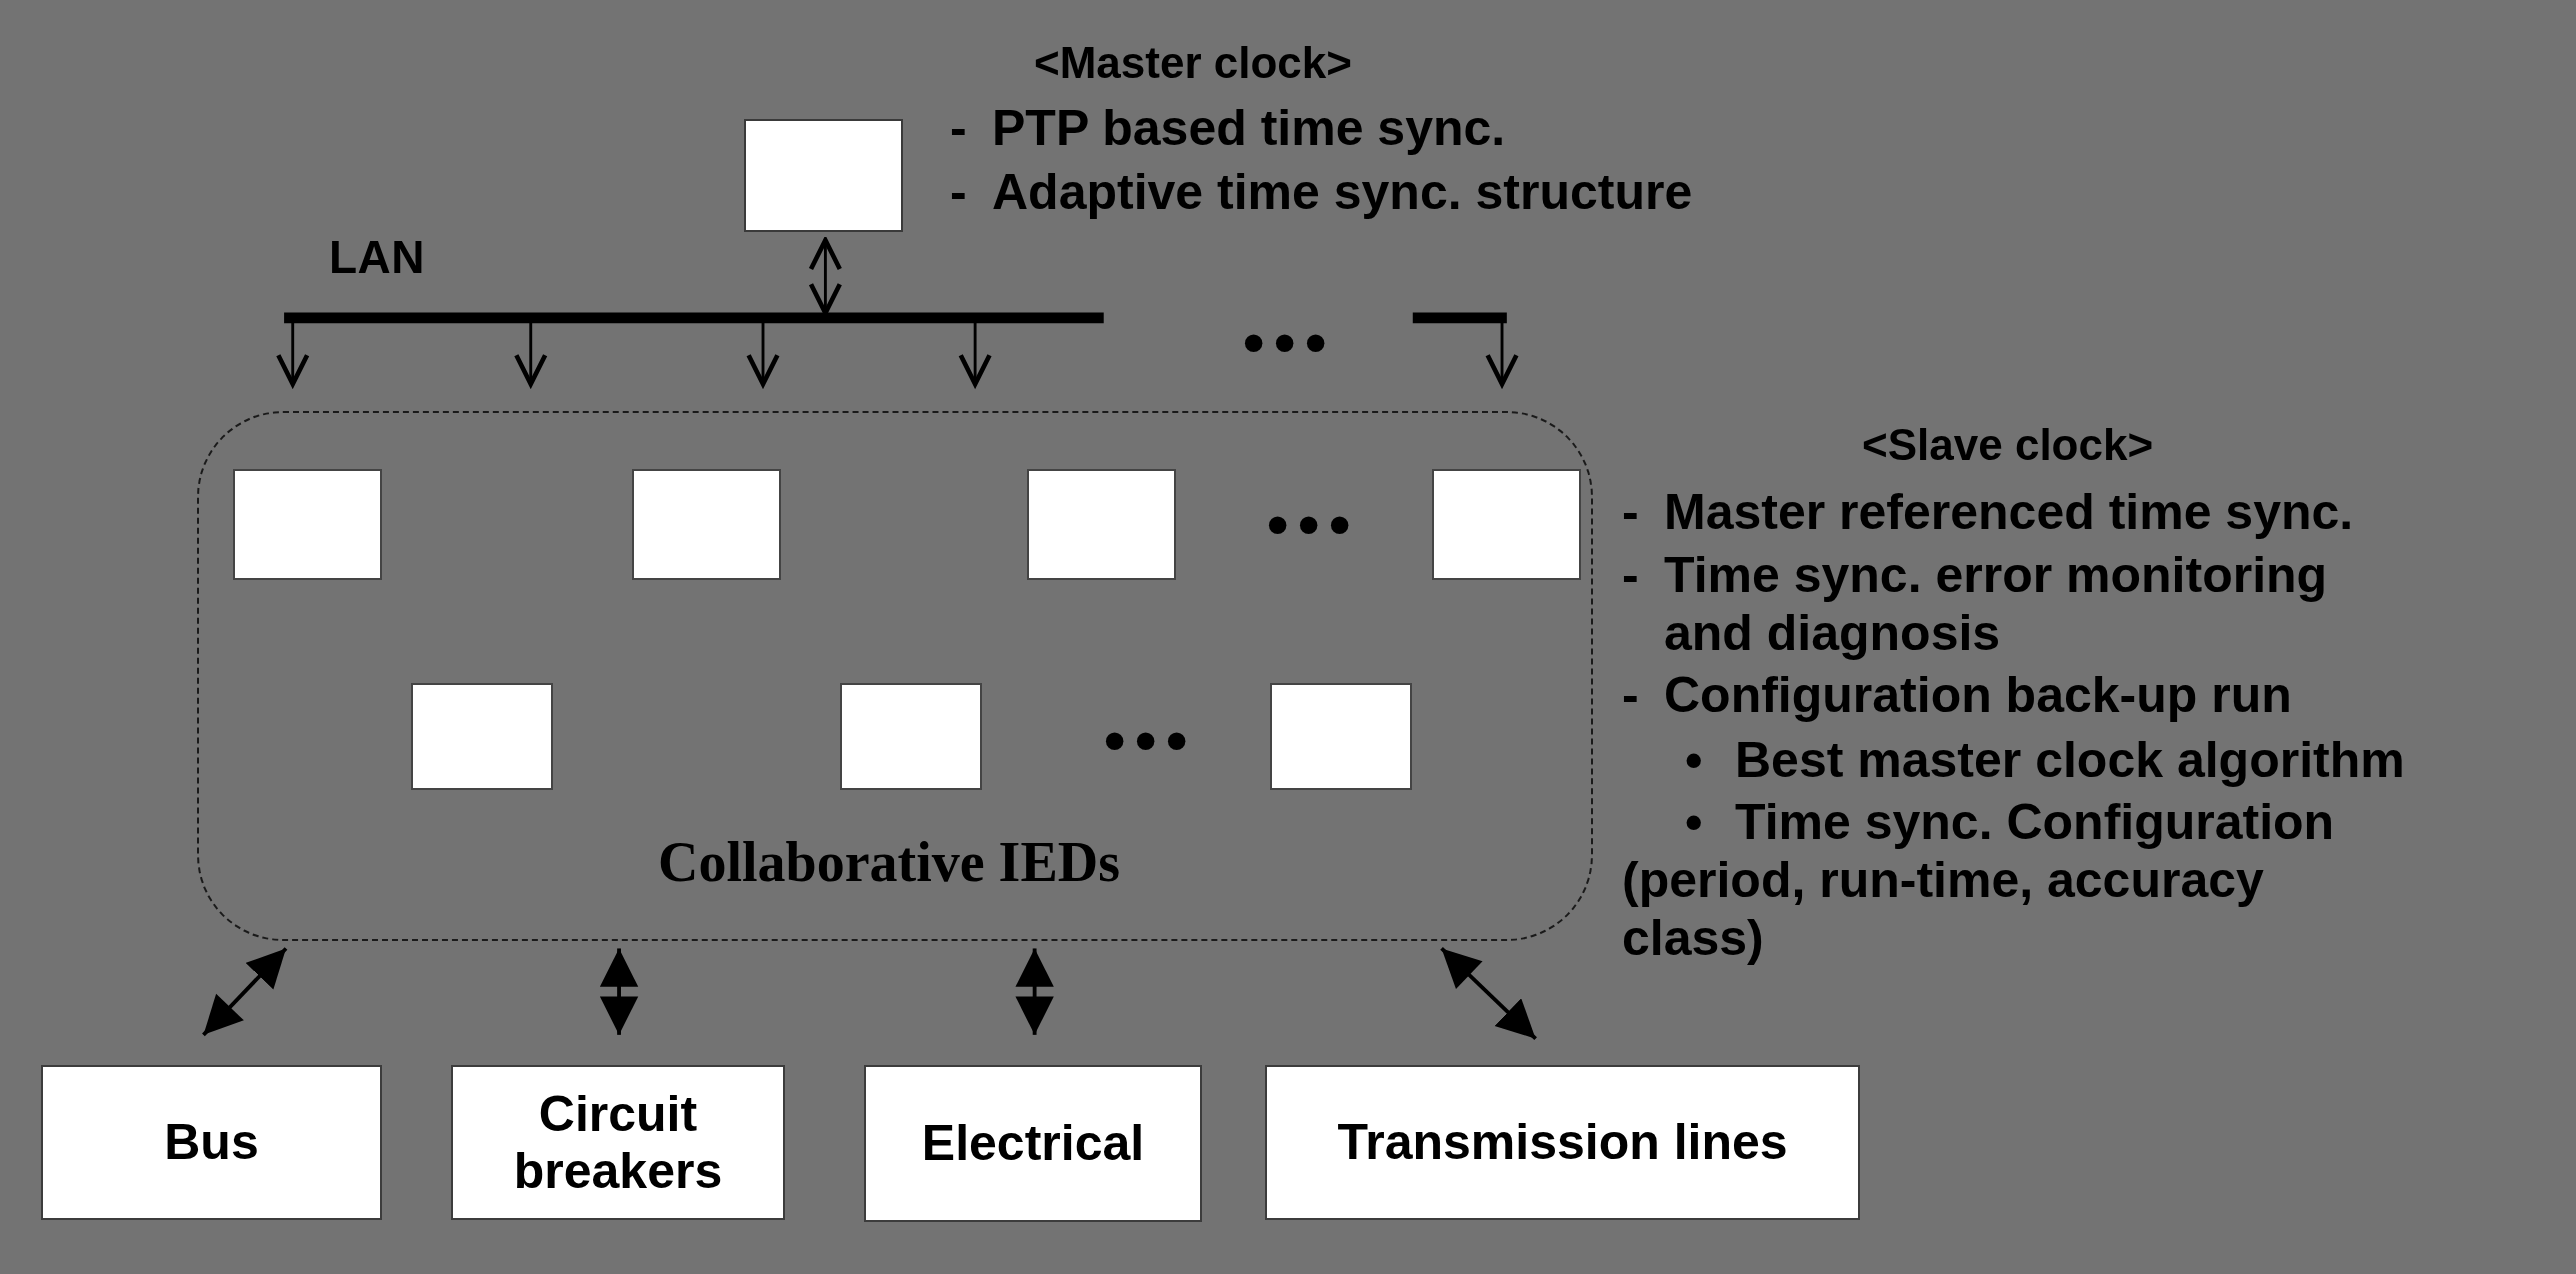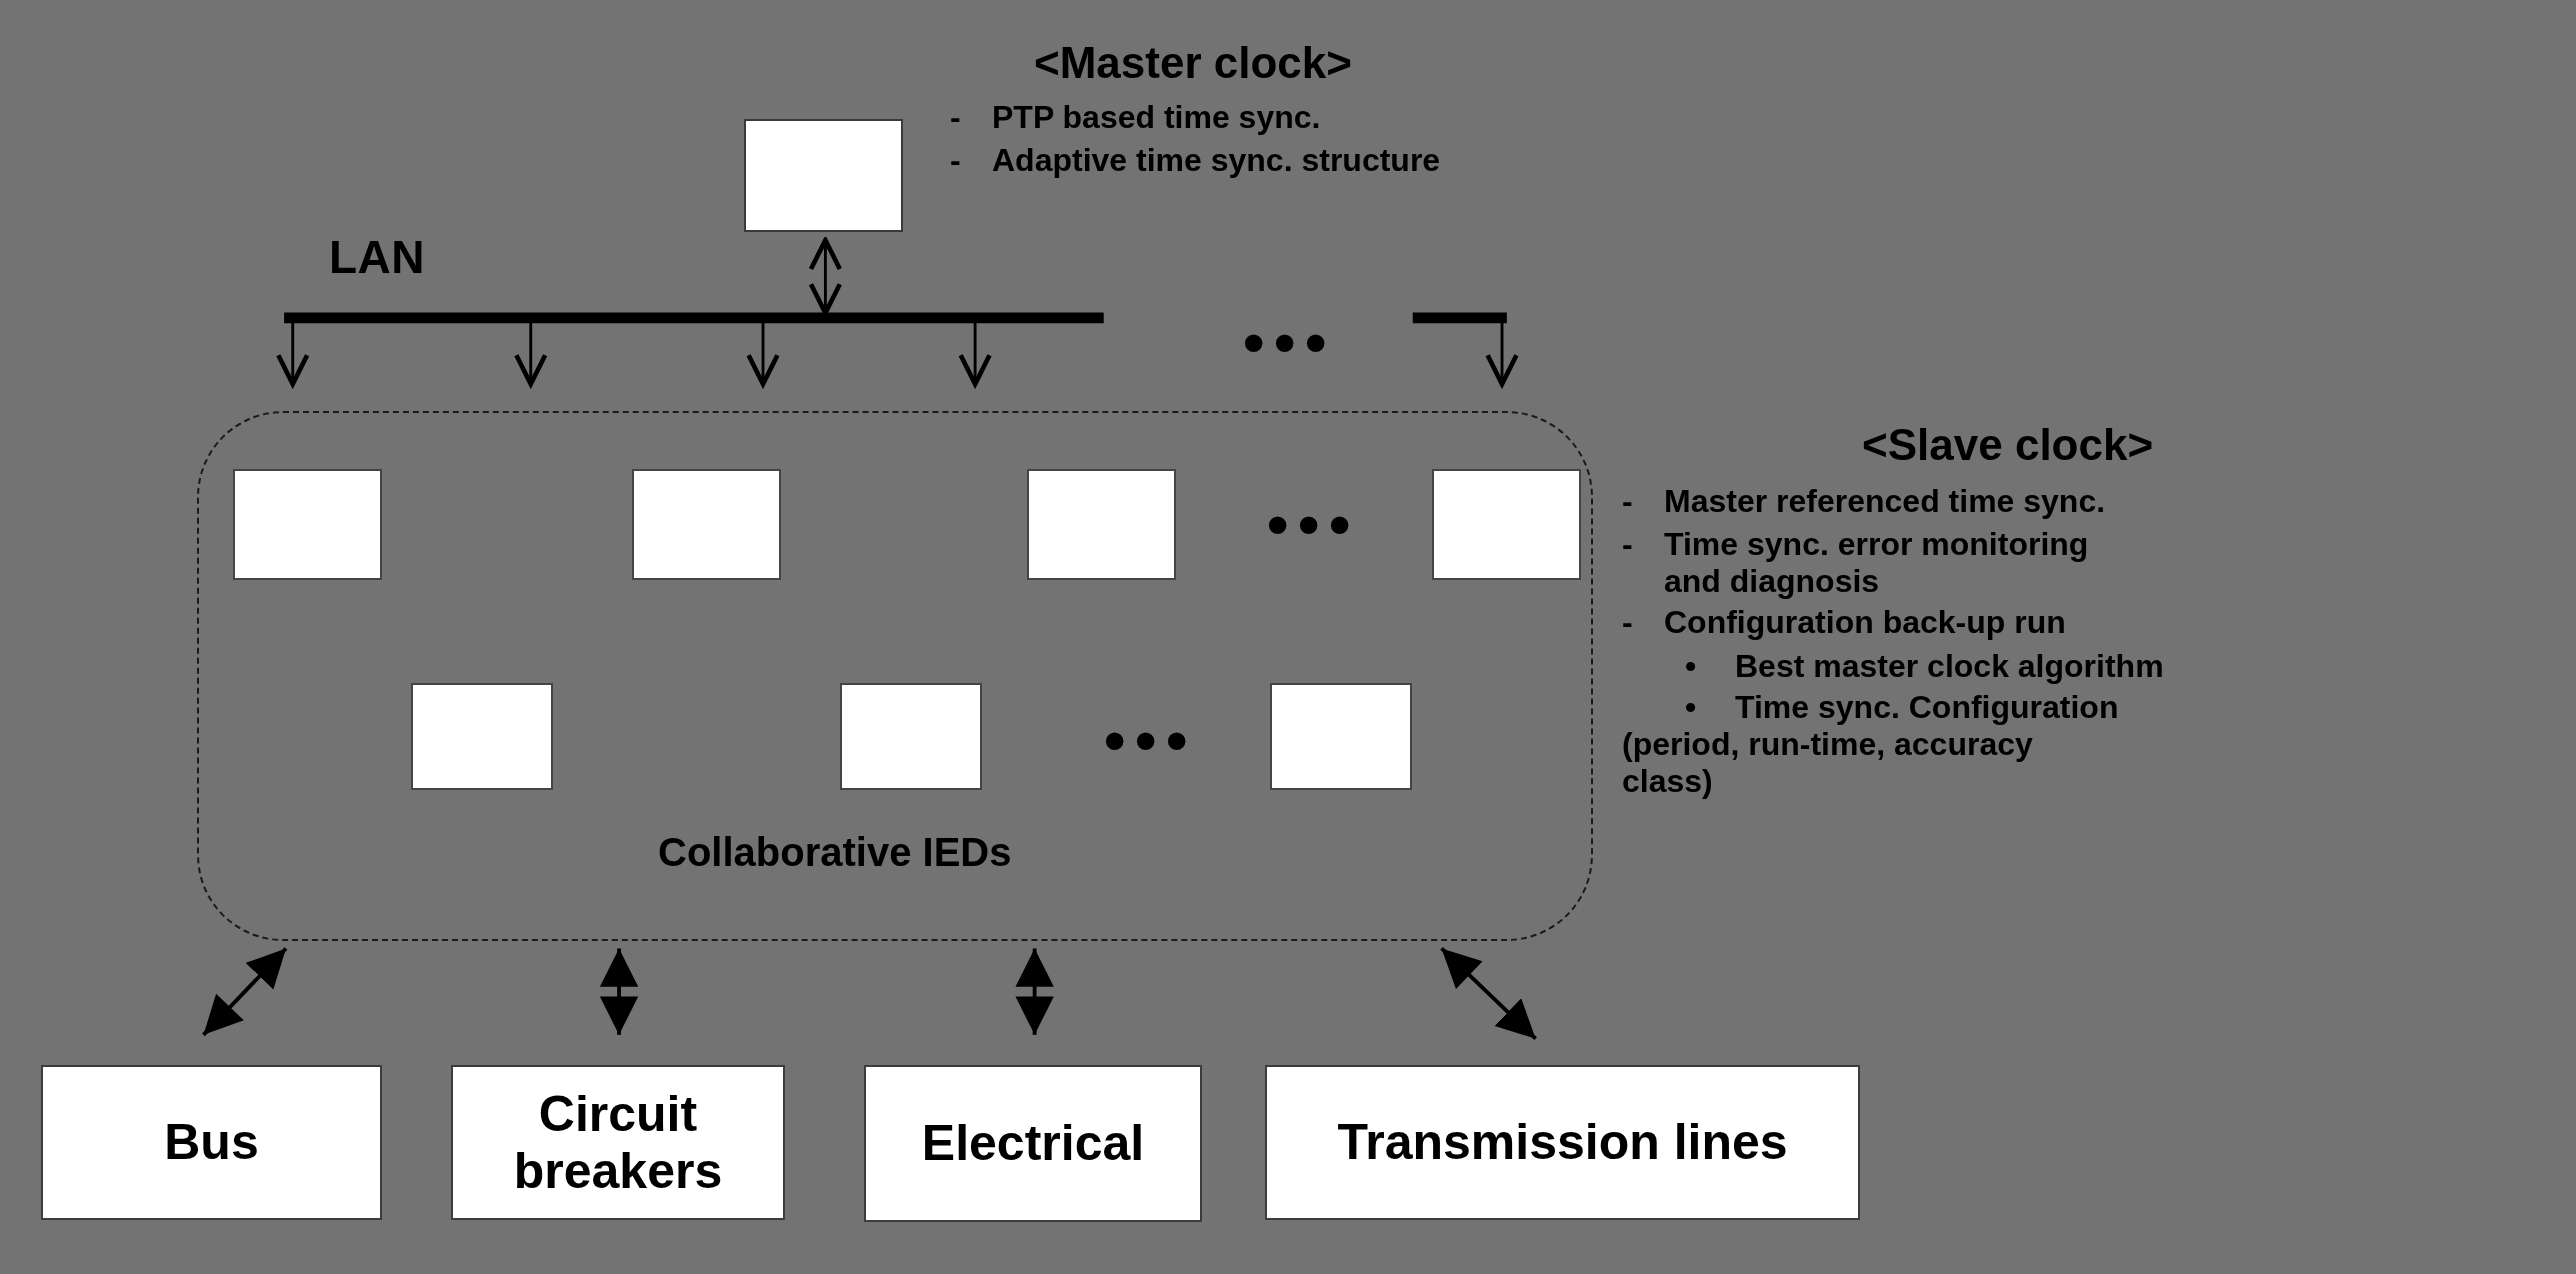--- a/index.html
+++ b/index.html
@@ -31,21 +31,21 @@
 
   
   .hdr {
     font-weight: bold;
     font-size: 44px;
     line-height: 1.12;
     white-space: nowrap;
   }
   .bullet-line {
     font-weight: bold;
-    font-size: 32px;
+    font-size: 50px;
     line-height: 1.16;
     white-space: nowrap;
   }
 
   .dashmark {
     display: inline-block;
     width: 42px;
     font-weight: bold;
   }
   .dotmark {
@@ -58,22 +58,23 @@
   .indent2 { padding-left: 63px; }
 
   .lan-label {
     font-weight: bold;
     font-size: 46px;
     letter-spacing: 0.5px;
     margin-left: 31px;
   }
   .ieds-label {
     font-weight: bold;
-    font-size: 40px;
-    white-space: nowrap;
+    font-size: 56px;
+    white-space: nowrap;
+    font-family: Liberation Serif, serif;
   }
 
   
   .box {
     box-sizing: border-box;
     background: #ffffff;
     border: 2.9px solid #3a3a3a;
   }
   .box-thin {
     box-sizing: border-box;

